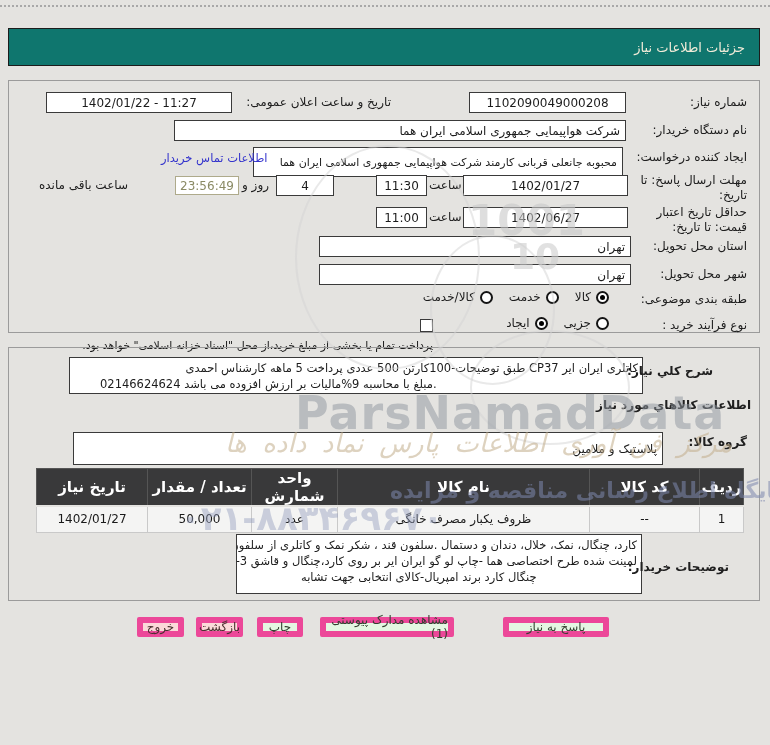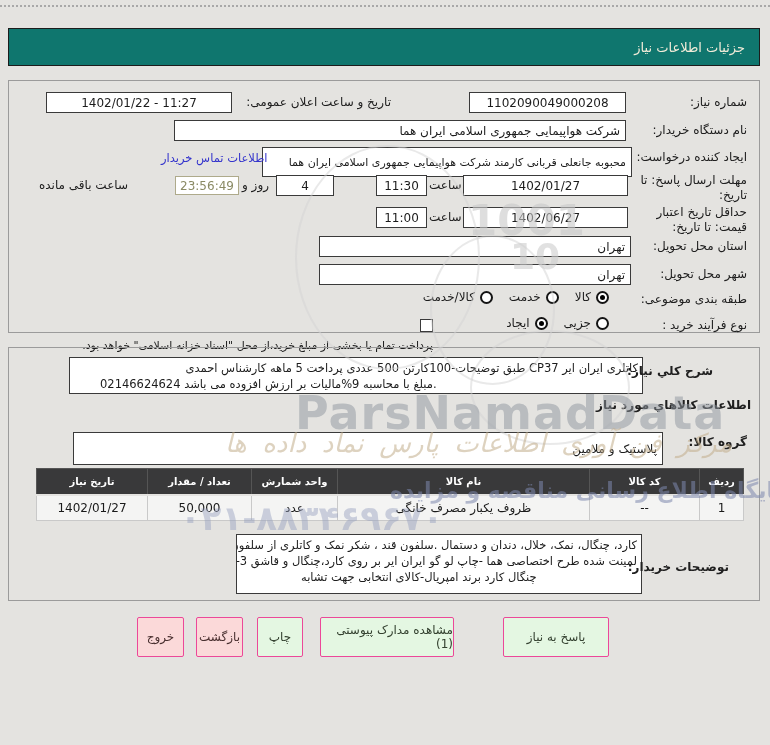--- a/index.html
+++ b/index.html
@@ -43,27 +43,27 @@
   .chk-row span { font-size:11px; white-space:nowrap; }
 
   .bigbox { position:absolute; background:#fff; border:1px solid #3a3a3a; font-size:11.5px;
     padding:2px 4px; overflow:hidden; }
   .bigbox .line-rtl { direction:rtl; text-align:right; line-height:16px; white-space:nowrap; }
   .bigbox .line-ltr { direction:ltr; text-align:left; line-height:16px; white-space:nowrap; padding-left:26px; }
   .bigbox .line-left { direction:rtl; text-align:left; line-height:17px; white-space:nowrap; padding-left:60px; }
 
   table.goods { position:absolute; left:27px; top:120px; width:707px; border-collapse:collapse;
     table-layout:fixed; font-size:12px; }
-  table.goods th { background:#39393a; color:#fff; font-size:10px; font-weight:bold; height:26px;
+  table.goods th { background:#39393a; color:#fff; font-size:15px; font-weight:bold; height:26px;
     border:1px solid #555; }
   table.goods td { background:#f4f4f3; height:26px; text-align:center; border:1px solid #c9c9c9;
     border-top:2px solid #e4e3e0; color:#1a1a1a; }
   table.goods .num { direction:ltr; }
 
-  .btn { position:absolute; height:40px; border:1px solid #ec4899; border-radius:2px; font-size:12px;
+  .btn { position:absolute; height:20px; border:6px solid #ec4899; border-radius:2px; font-size:12px;
     display:flex; align-items:center; justify-content:center; color:#33402f; cursor:pointer; }
   .btn.green { background:#e4f7e2; }
   .btn.pink { background:#fbd9d9; color:#4a3030; }
 
   .wm { position:absolute; pointer-events:none; white-space:nowrap; z-index:6; }
   .wm-brand { left:295px; top:386px; font-size:46px; font-weight:bold; color:#8f969f; opacity:.5; letter-spacing:1px; direction:ltr; }
   .wm-callig { left:225px; top:428px; font-size:26px; color:#c3ae8c; opacity:.55; font-style:italic;font-family:Liberation Mono, monospace; }
   .wm-tagline { left:390px; top:478px; font-size:22px; font-weight:bold; color:#7d88ae; opacity:.55; }
   .wm-phone { left:180px; top:498px; font-size:34px; font-weight:bold; color:#96a0bf; opacity:.45; direction:ltr; letter-spacing:2px; }
   .wm-digits1 { left:468px; top:196px; font-size:42px; font-weight:bold; color:#c9c9c9; opacity:.6; direction:ltr; }
@@ -95,21 +95,21 @@
     <div class="lbl" style="right:12px; top:14px;">شماره نیاز:</div>
     <div class="tb ltr" style="left:460px; top:11px; width:157px; height:21px;">1102090049000208</div>
 
     <div class="lbl" style="right:368px; top:14px;">تاریخ و ساعت اعلان عمومی:</div>
     <div class="tb ltr" style="left:37px; top:11px; width:186px; height:21px;">1402/01/22 - 11:27</div>
 
     <div class="lbl" style="right:12px; top:42px;">نام دستگاه خریدار:</div>
     <div class="tb rtl-val" style="left:165px; top:39px; width:452px; height:21px;">شرکت هواپیمایی جمهوری اسلامی ایران هما</div>
 
     <div class="lbl" style="right:12px; top:69px;">ایجاد کننده درخواست:</div>
-    <div class="tb rtl-val small" style="left:253px; top:66px; width:370px; height:30px;">محبوبه جانعلی قربانی کارمند شرکت هواپیمایی جمهوری اسلامی ایران هما</div>
+    <div class="tb rtl-val small" style="left:244px; top:66px; width:370px; height:30px;">محبوبه جانعلی قربانی کارمند شرکت هواپیمایی جمهوری اسلامی ایران هما</div>
     <div class="link" style="left:152px; top:70px;">اطلاعات تماس خریدار</div>
 
     <div class="lbl wrap" style="right:12px; top:92px;">مهلت ارسال پاسخ: تا تاریخ:</div>
     <div class="tb ltr" style="left:454px; top:94px; width:165px; height:21px;">1402/01/27</div>
     <div class="lbl" style="left:420px; top:97px; right:auto;">ساعت</div>
     <div class="tb ltr" style="left:367px; top:94px; width:51px; height:21px;">11:30</div>
     <div class="tb ltr" style="left:267px; top:94px; width:58px; height:21px;">4</div>
     <div class="lbl" style="left:233px; top:97px; right:auto;">روز و</div>
     <div class="countdown" style="left:166px; top:95px; width:64px; height:19px;">23:56:49</div>
     <div class="lbl" style="left:30px; top:97px; right:auto;">ساعت باقی مانده</div>

